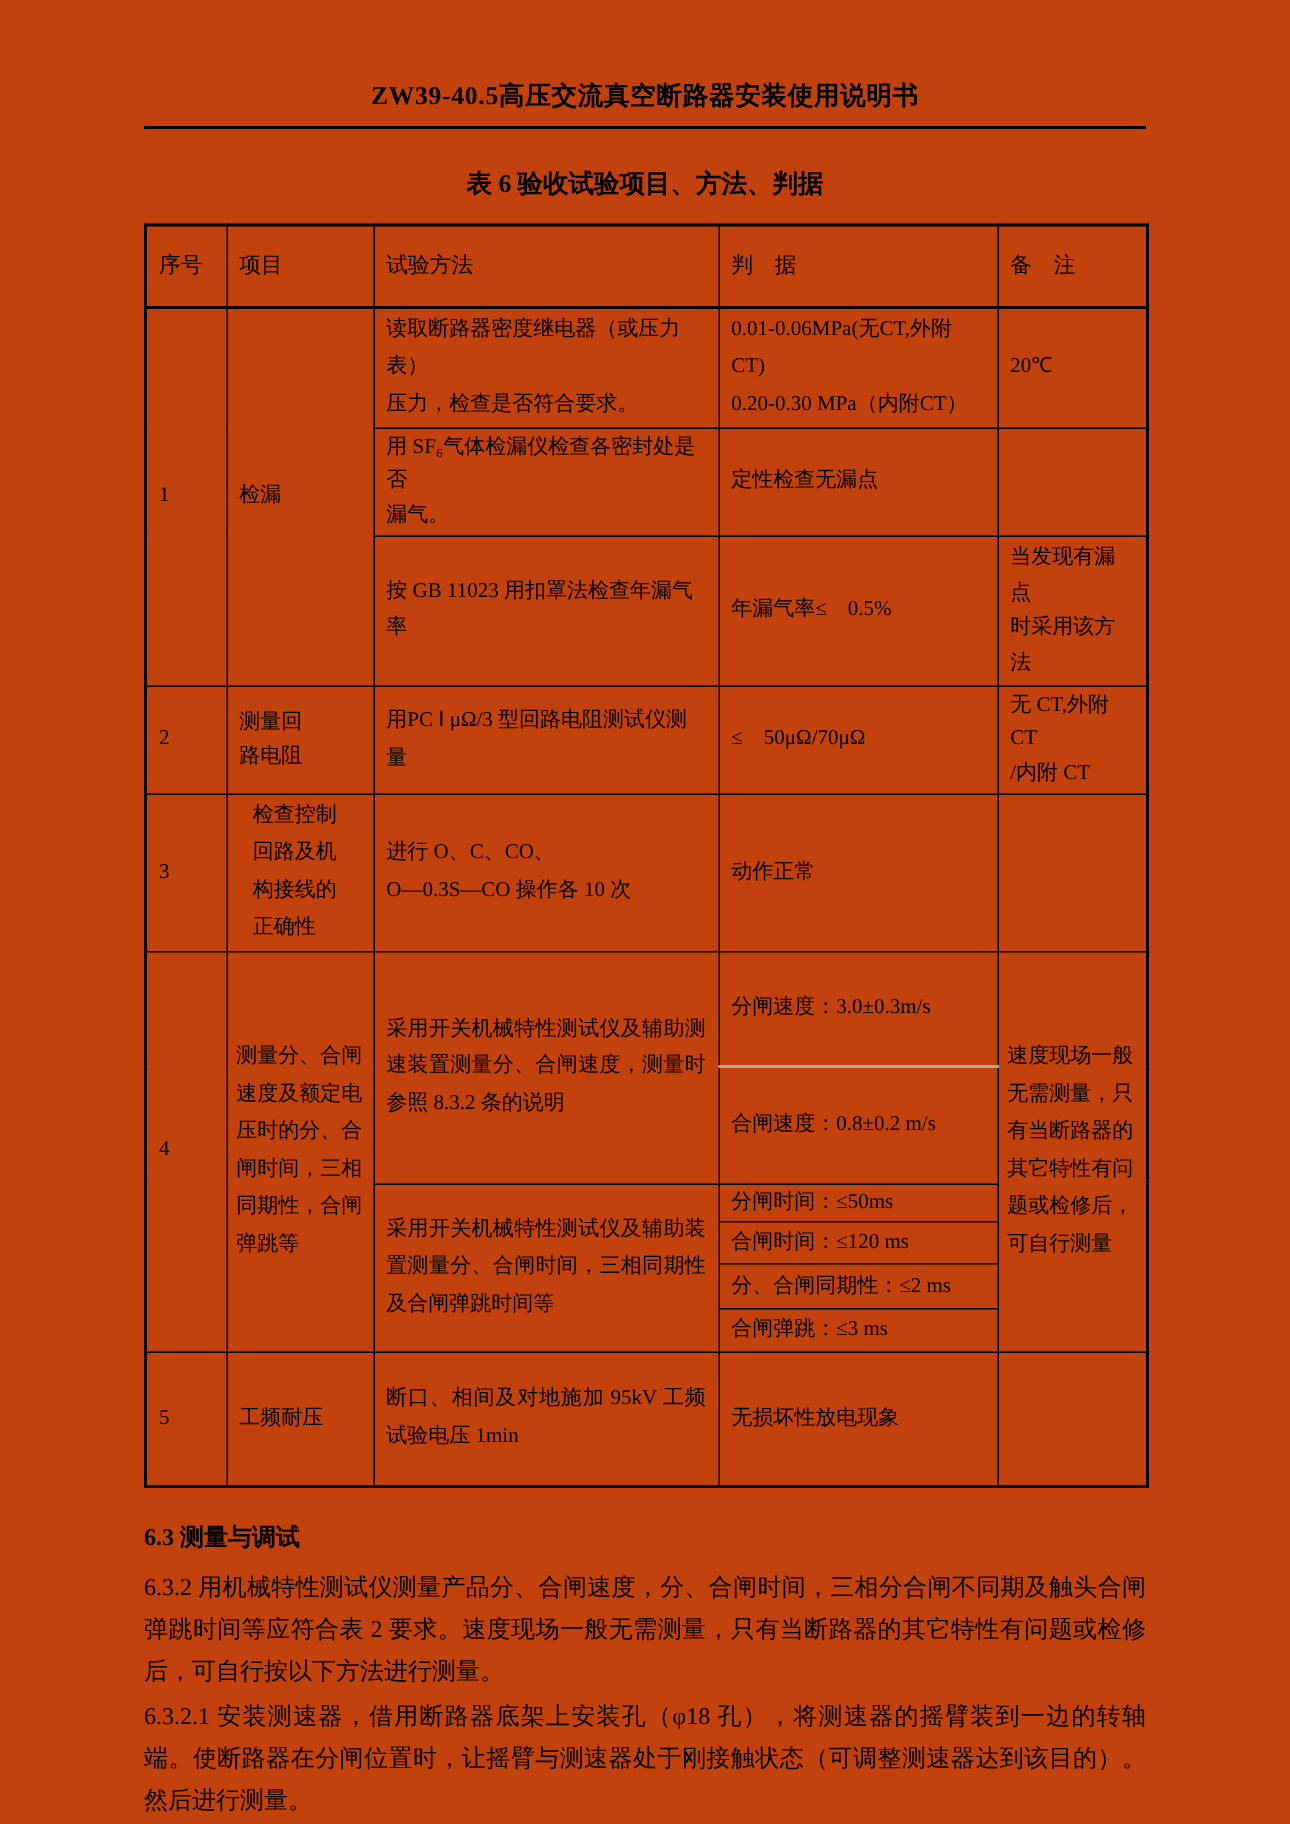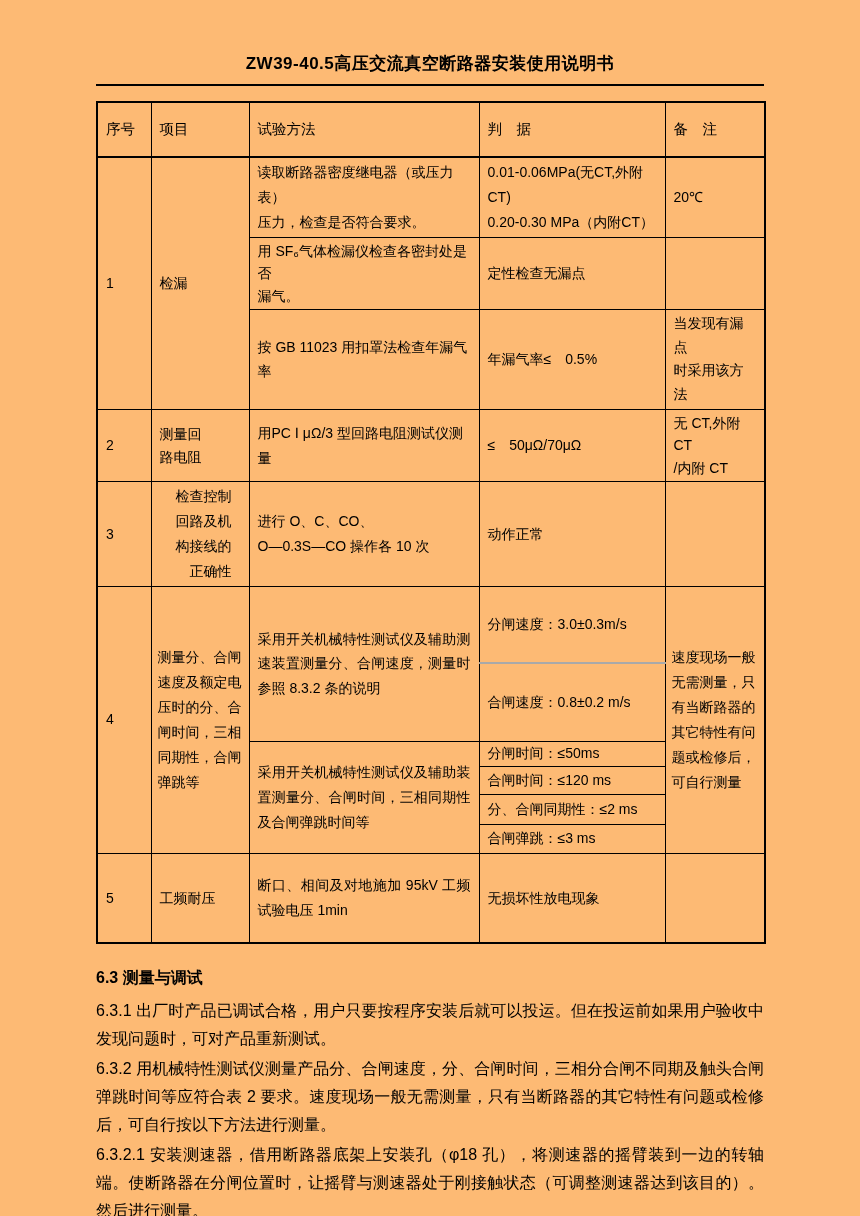--- a/index.html
+++ b/index.html
@@ -1,18 +1,18 @@
 <!DOCTYPE html>
 <html><head>
 <meta charset="utf-8">
 <style>
   html,body{margin:0;padding:0;background:#e8e8e8;}
   .page{
-    width:860px;height:1216px;background:#fdba74;color:#000;
-    font-family:Liberation Sans, sans-serif;
+    width:860px;height:1216px;background:#c2410c;color:#000;
+    font-family:Liberation Serif, serif;
     box-sizing:border-box;padding-top:52px;position:relative;margin:0 auto;
     overflow:hidden;
   }
   .content{width:668px;margin:0 auto;}
   .doc-title{
     text-align:center;font-size:17px;font-weight:bold;letter-spacing:.5px;
     padding-bottom:9px;border-bottom:2px solid #000;
   }
   .table-title{text-align:center;font-size:17px;font-weight:bold;margin-top:25px;}
   table.acceptance{
@@ -33,20 +33,21 @@
   .body-text p{margin:0 0 2px 0;text-align:justify;}
 </style>
 </head>
 <body>
 
 <div class="page">
   <div class="content">
 
     <div class="doc-title">ZW39-40.5高压交流真空断路器安装使用说明书</div>
 
+    <div class="table-title">表 6  验收试验项目、方法、判据</div>
 
     <table class="acceptance">
       <colgroup>
         <col style="width:54px">
           <col style="width:98px">
           <col style="width:230px">
           <col style="width:186px">
           <col style="width:100px">
       </colgroup>
       <tbody>
@@ -97,21 +98,21 @@
           <td class="left">用PC Ⅰ μΩ/3 型回路电阻测试仪测量</td>
           <td class="center">≤　50μΩ/70μΩ</td>
           <td class="left" style="line-height:1.6">
             <div>无 CT,外附 CT</div>
             <div>/内附 CT</div>
           </td>
         </tr>
 
         <tr style="height:72px">
           <td class="center">3</td>
-          <td class="left" style="padding:2px 17px;text-align:right;">检查控制回路及机构接线的正确性</td>
+          <td class="left" style="padding:2px 17px;">检查控制回路及机构接线的正确性</td>
           <td class="center">
             <div>进行 O、C、CO、</div>
             <div>O—0.3S—CO 操作各 10 次</div>
           </td>
           <td class="center">动作正常</td>
           <td class="center"></td>
         </tr>
 
         <tr style="height:77px">
           <td class="center" rowspan="6">4</td>
@@ -142,20 +143,19 @@
           <td class="center">工频耐压</td>
           <td class="justify">断口、相间及对地施加 95kV 工频试验电压 1min</td>
           <td class="center">无损坏性放电现象</td>
           <td class="center"></td>
         </tr>
       </tbody>
     </table>
 
     <div class="body-text">
       <p class="heading">6.3 测量与调试</p>
-      <p>6.3.1  出厂时产品已调试合格，用户只要按程序安装后就可以投运。但在投运前如果用户验收中发现问题时，可对产品重新测试。</p>
       <p>6.3.2  用机械特性测试仪测量产品分、合闸速度，分、合闸时间，三相分合闸不同期及触头合闸弹跳时间等应符合表 2 要求。速度现场一般无需测量，只有当断路器的其它特性有问题或检修后，可自行按以下方法进行测量。</p>
       <p>6.3.2.1 安装测速器，借用断路器底架上安装孔（φ18 孔），将测速器的摇臂装到一边的转轴端。使断路器在分闸位置时，让摇臂与测速器处于刚接触状态（可调整测速器达到该目的）。然后进行测量。</p>
 
     </div>
 
   </div>
 </div>
 
 </body></html>

